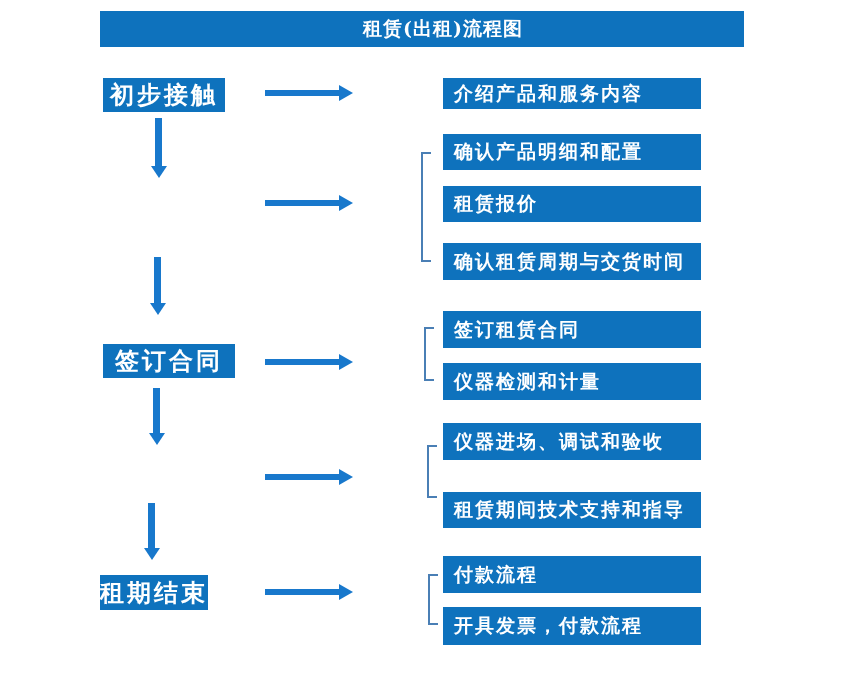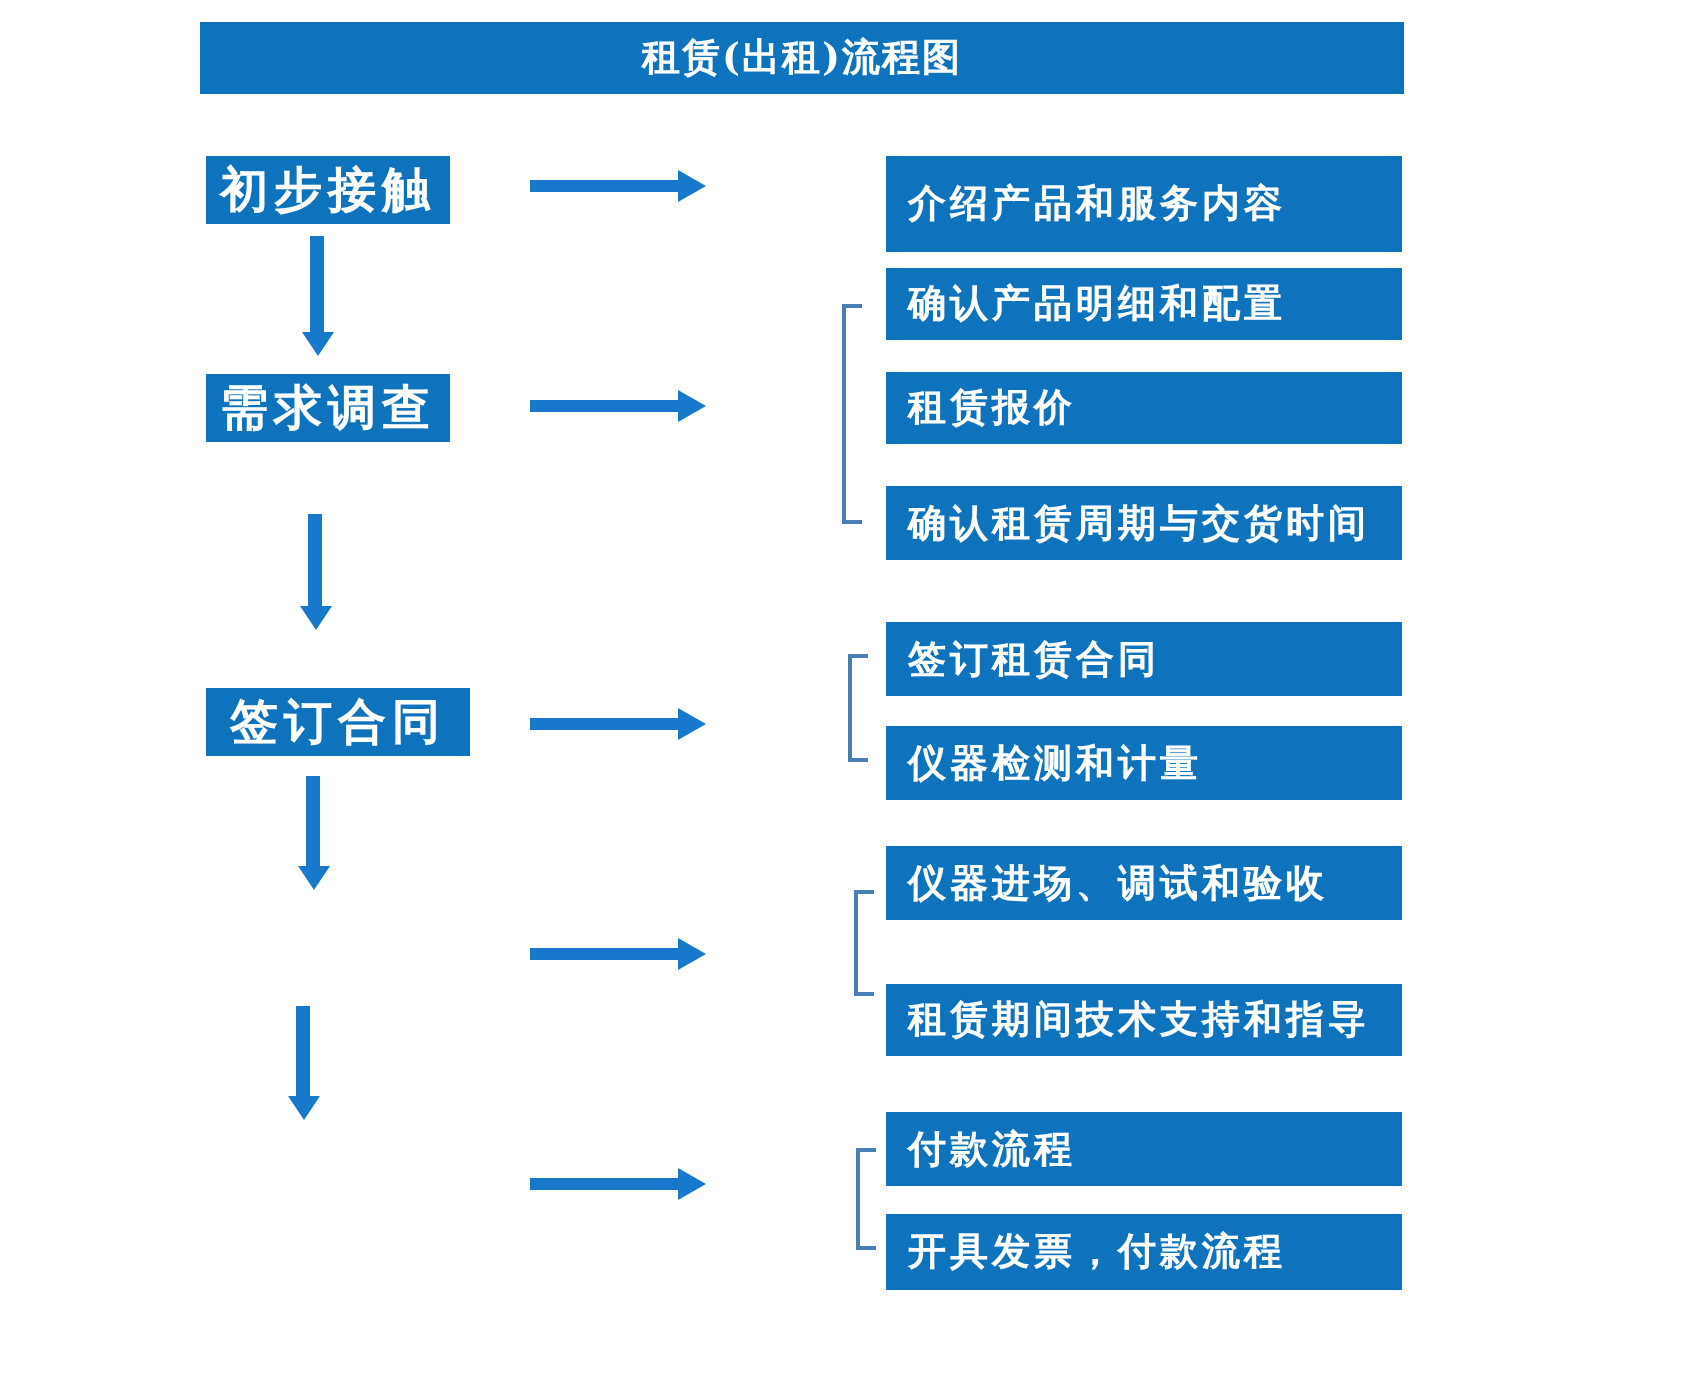--- a/index.html
+++ b/index.html
@@ -16,20 +16,21 @@
     overflow: hidden;
   }
   .title-bar {
     position: absolute;
     left: 100px; top: 11px;
     width: 602px; height: 36px;
     background: #0e72bd;
     display: flex;
     align-items: center;
     justify-content: center;
+    padding-left: 42px;
   }
   .title-bar span {
     color: #ffffff;
     font-size: 19px;
     font-weight: bold;
     letter-spacing: 1px;
   }
   .step-box {
     position: absolute;
     background: #0e72bd;
@@ -97,22 +98,22 @@
 </head>
 <body>
 
 <div class="canvas">
 
   <div class="title-bar">
     <span>租赁(出租)流程图</span>
   </div>
 
   <div class="step-box" style="left:103px; top:78px;  width:122px; height:34px;">初步接触</div>
-  <div class="step-box" style="left:103px; top:187px; width:122px; height:34px;">需求调查</div>
   <div class="step-box" style="left:103px; top:344px; width:132px; height:34px;">签订合同</div>
+  <div class="step-box" style="left:100px; top:575px; width:108px; height:35px;">租期结束</div>
 
   <div>
     <div class="v-arrow-shaft" style="left:155px; top:118px; height:48px;"></div>
     <div class="v-arrow-head" style="left:151px; top:166px;"></div>
   </div>
   <div>
     <div class="v-arrow-shaft" style="left:154px; top:257px; height:46px;"></div>
     <div class="v-arrow-head" style="left:150px; top:303px;"></div>
   </div>
   <div>
@@ -143,21 +144,21 @@
   <div>
     <div class="h-arrow-shaft" style="top:589px;"></div>
     <div class="h-arrow-head" style="top:584px;"></div>
   </div>
 
   <div class="bracket" style="left:421px; top:152px; height:110px;"></div>
   <div class="bracket" style="left:424px; top:327px; height:54px;"></div>
   <div class="bracket" style="left:427px; top:445px; height:53px;"></div>
   <div class="bracket" style="left:428px; top:574px; height:51px;"></div>
 
-  <div class="detail-box" style="top:78px; height:48px;">介绍产品和服务内容</div>
+  <div class="detail-box" style="top:78px; height:31px;">介绍产品和服务内容</div>
 
   <div class="detail-box" style="top:186px; height:36px;">租赁报价</div>
   <div class="detail-box" style="top:134px; height:36px;">确认产品明细和配置</div>
   <div class="detail-box" style="top:243px; height:37px;">确认租赁周期与交货时间</div>
 
   <div class="detail-box" style="top:311px; height:37px;">签订租赁合同</div>
   <div class="detail-box" style="top:363px; height:37px;">仪器检测和计量</div>
 
   <div class="detail-box" style="top:492px; height:36px;">租赁期间技术支持和指导</div>
   <div class="detail-box" style="top:423px; height:37px;">仪器进场、调试和验收</div>

